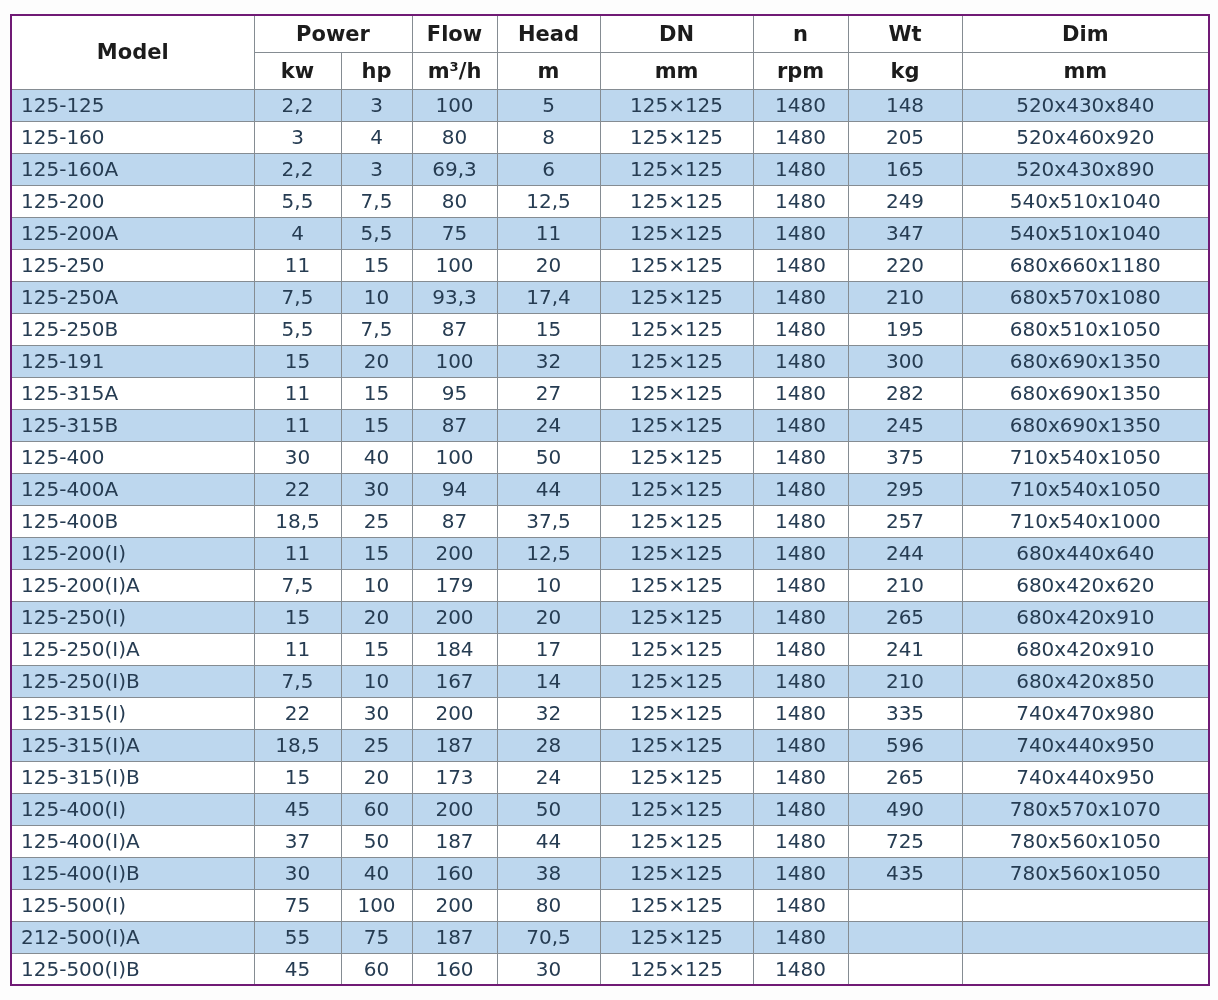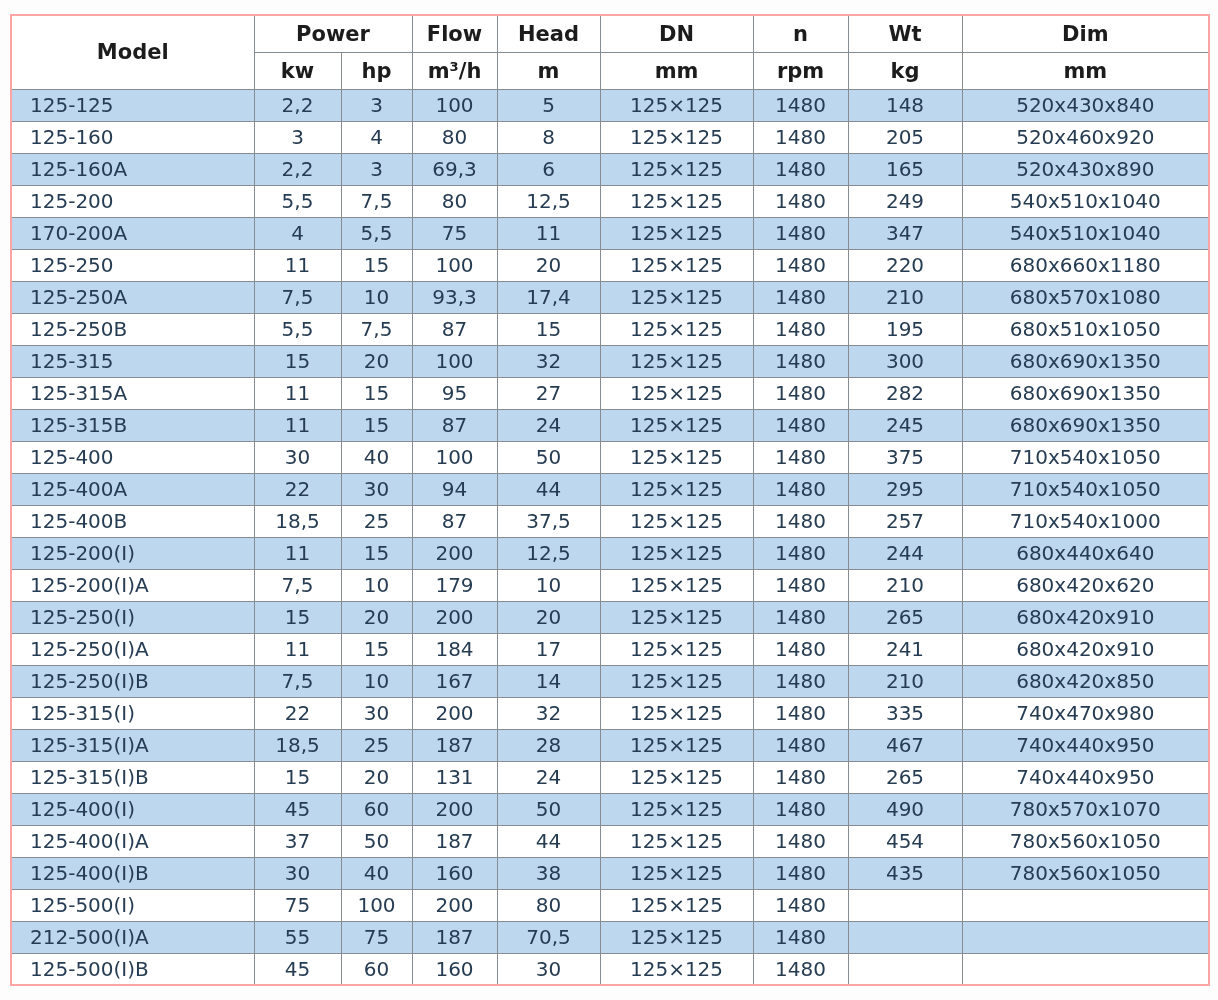--- a/index.html
+++ b/index.html
@@ -13,21 +13,21 @@
     height: 1000px;
     background: #fdfdfd;
     overflow: hidden;
     box-sizing: border-box;
   }
   table.spec {
     border-collapse: collapse;
     table-layout: fixed;
     margin: 14px 0 0 10px;
     width: 1199px;
-    border: 2px solid #fca5a5;
+    border: 2px solid #701a75;
     background: #ffffff;
   }
   table.spec th, table.spec td {
     border: 1px solid #858c92;
     box-sizing: border-box;
     overflow: hidden;
     white-space: nowrap;
   }
   table.spec thead th {
     color: #1c1c1c;
@@ -40,21 +40,21 @@
   }
   table.spec tbody td {
     color: #263c52;
     font-size: 20px;
     text-align: center;
     height: 32px;
     padding: 0 4px;
   }
   table.spec tbody td.model-cell {
     text-align: left;
-    padding-left: 18px;
+    padding-left: 9px;
   }
   table.spec tbody tr.stripe td {
     background: #bdd7ee;
   }
   table.spec tbody tr.plain td {
     background: #ffffff;
   }
 </style>
 </head>
 <body>
@@ -133,21 +133,21 @@
           <td>5,5</td>
           <td>7,5</td>
           <td>80</td>
           <td>12,5</td>
           <td>125×125</td>
           <td>1480</td>
           <td>249</td>
           <td>540x510x1040</td>
         </tr>
         <tr class="stripe">
-          <td class="model-cell">170-200A</td>
+          <td class="model-cell">125-200A</td>
           <td>4</td>
           <td>5,5</td>
           <td>75</td>
           <td>11</td>
           <td>125×125</td>
           <td>1480</td>
           <td>347</td>
           <td>540x510x1040</td>
         </tr>
         <tr class="plain">
@@ -177,21 +177,21 @@
           <td>5,5</td>
           <td>7,5</td>
           <td>87</td>
           <td>15</td>
           <td>125×125</td>
           <td>1480</td>
           <td>195</td>
           <td>680x510x1050</td>
         </tr>
         <tr class="stripe">
-          <td class="model-cell">125-315</td>
+          <td class="model-cell">125-191</td>
           <td>15</td>
           <td>20</td>
           <td>100</td>
           <td>32</td>
           <td>125×125</td>
           <td>1480</td>
           <td>300</td>
           <td>680x690x1350</td>
         </tr>
         <tr class="plain">
@@ -316,28 +316,28 @@
           <td>740x470x980</td>
         </tr>
         <tr class="stripe">
           <td class="model-cell">125-315(I)A</td>
           <td>18,5</td>
           <td>25</td>
           <td>187</td>
           <td>28</td>
           <td>125×125</td>
           <td>1480</td>
-          <td>467</td>
+          <td>596</td>
           <td>740x440x950</td>
         </tr>
         <tr class="plain">
           <td class="model-cell">125-315(I)B</td>
           <td>15</td>
           <td>20</td>
-          <td>131</td>
+          <td>173</td>
           <td>24</td>
           <td>125×125</td>
           <td>1480</td>
           <td>265</td>
           <td>740x440x950</td>
         </tr>
         <tr class="stripe">
           <td class="model-cell">125-400(I)</td>
           <td>45</td>
           <td>60</td>
@@ -349,21 +349,21 @@
           <td>780x570x1070</td>
         </tr>
         <tr class="plain">
           <td class="model-cell">125-400(I)A</td>
           <td>37</td>
           <td>50</td>
           <td>187</td>
           <td>44</td>
           <td>125×125</td>
           <td>1480</td>
-          <td>454</td>
+          <td>725</td>
           <td>780x560x1050</td>
         </tr>
         <tr class="stripe">
           <td class="model-cell">125-400(I)B</td>
           <td>30</td>
           <td>40</td>
           <td>160</td>
           <td>38</td>
           <td>125×125</td>
           <td>1480</td>

